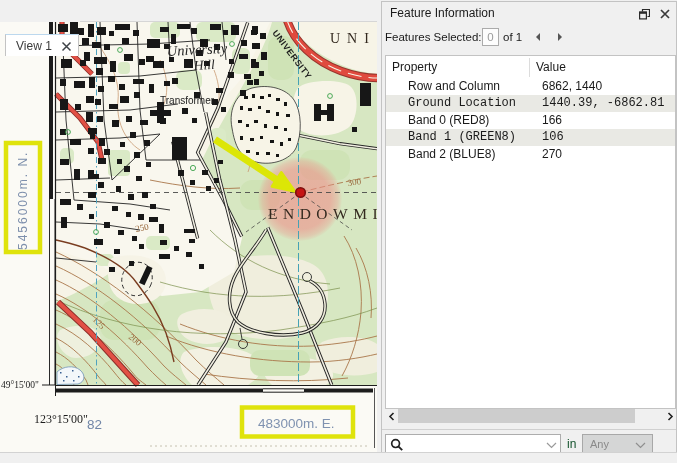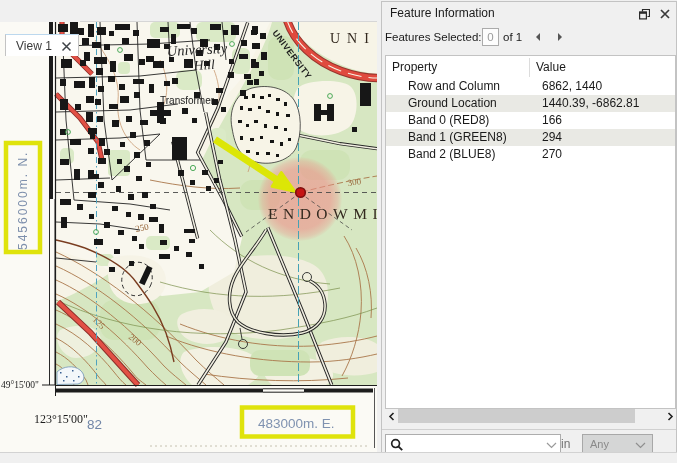--- a/index.html
+++ b/index.html
@@ -25,26 +25,26 @@
   #featrow .t2{position:absolute;left:121px;top:6px;}
   #table{position:absolute;left:3px;top:53px;width:291px;height:354px;background:#ffffff;
          border:1px solid #c3c3c3;box-sizing:border-box;font-size:12px;color:#1a1a1a;}
   #table .hdr{position:absolute;left:0;top:0;width:100%;height:22px;background:#ffffff;text-align:right;}
   #table .hdr .c1{position:absolute;left:6px;top:4px;}
   #table .hdr .c2{position:absolute;left:150px;top:4px;}
   #table .hdr .div{position:absolute;left:143px;top:2px;width:1px;height:19px;background:#dcdcdc;}
   .trow{position:absolute;left:0;width:100%;height:17px;}
   .trow .p{position:absolute;left:22px;top:1px;}
   .trow .v{position:absolute;left:156px;top:1px;}
-  .shade{background:#e9e9e4;}
+  .shade{background:#e9e9e4;font-family:Liberation Mono, monospace;}
   #hscroll{position:absolute;left:3px;top:407px;width:291px;height:14px;background:#f0f0f0;}
   #hscroll .thumb{position:absolute;left:13px;top:0;width:237px;height:14px;background:#cdcdcd;}
   #searcharea{position:absolute;left:0;top:427px;width:100%;height:24px;border-top:1px solid #d0d0d0;}
   #sbox{position:absolute;left:3px;top:4px;width:176px;height:20px;background:#ffffff;border:1px solid #adadad;box-sizing:border-box;}
-  #intxt{position:absolute;left:179px;top:7px;font-size:12px;color:#737373;text-align:center;}
+  #intxt{position:absolute;left:185px;top:7px;font-size:12px;color:#14532d;text-align:center;}
   #anybox{position:absolute;left:200px;top:4px;width:71px;height:20px;background:#d5d6d6;border:1px solid #a8a8a8;box-sizing:border-box;}
   #anybox .t{position:absolute;left:7px;top:3px;font-size:11px;color:#8a8a8a;}
 </style>
 </head>
 <body>
   <div class="abs" id="mapview">
 <svg width="377" height="430" viewBox="0 22 377 430">
 <defs>
   <radialGradient id="pink" cx="0.5" cy="0.5" r="0.5">
     <stop offset="0%" stop-color="#ef8d88" stop-opacity="0.62"></stop>
@@ -486,21 +486,21 @@
       <div class="trow shade" style="top:39px">
         <span class="p">Ground Location</span>
         <span class="v">1440.39, -6862.81</span>
       </div>
       <div class="trow" style="top:56px">
         <span class="p">Band 0 (RED8)</span>
         <span class="v">166</span>
       </div>
       <div class="trow shade" style="top:73px">
         <span class="p">Band 1 (GREEN8)</span>
-        <span class="v">294</span>
+        <span class="v">106</span>
       </div>
       <div class="trow" style="top:90px">
         <span class="p">Band 2 (BLUE8)</span>
         <span class="v">270</span>
       </div>
     </div>
     <div id="hscroll">
       <div class="thumb"></div>
       <svg style="position:absolute;left:3px;top:3px" width="8" height="9" viewBox="0 0 8 9">
         <path d="M5.5 1 L2 4.5 L5.5 8" stroke="#222" stroke-width="1.6" fill="none"></path>

